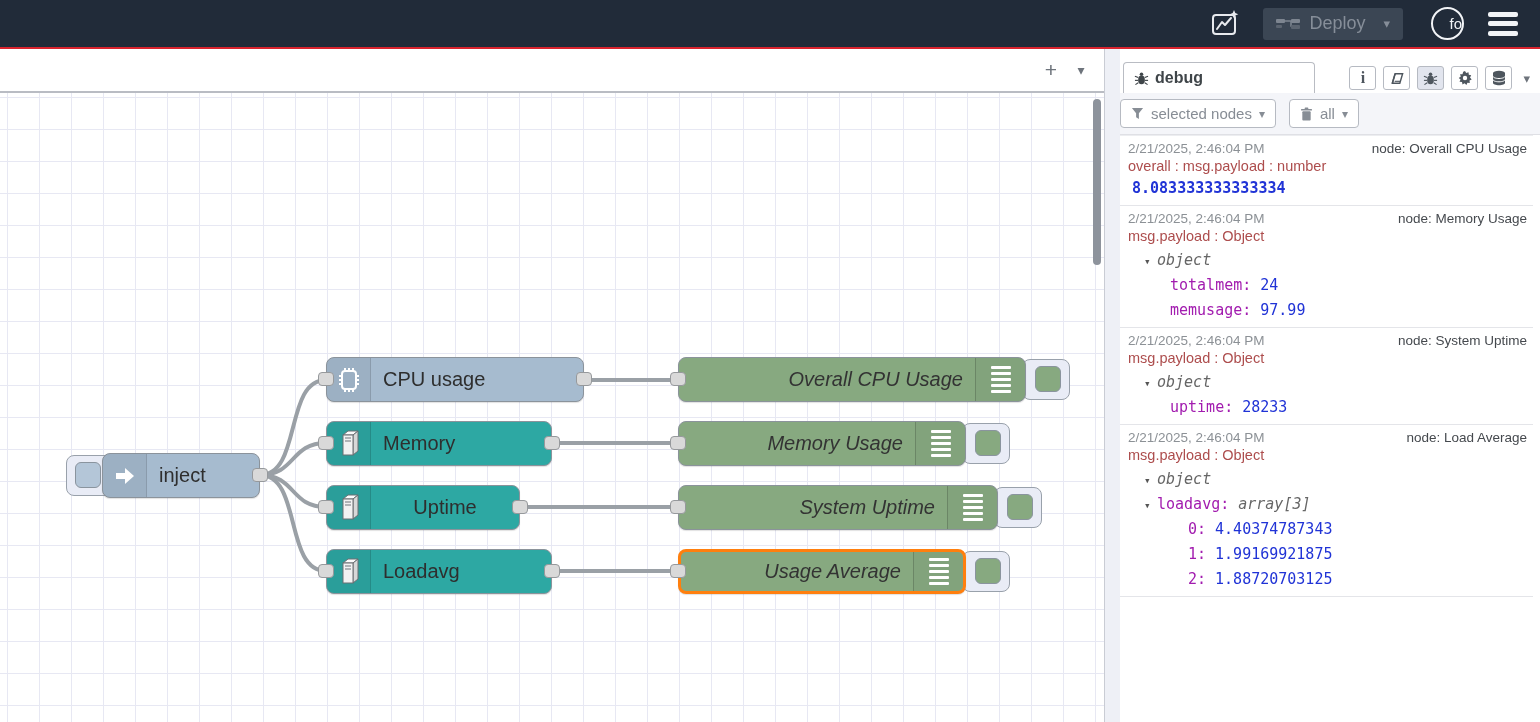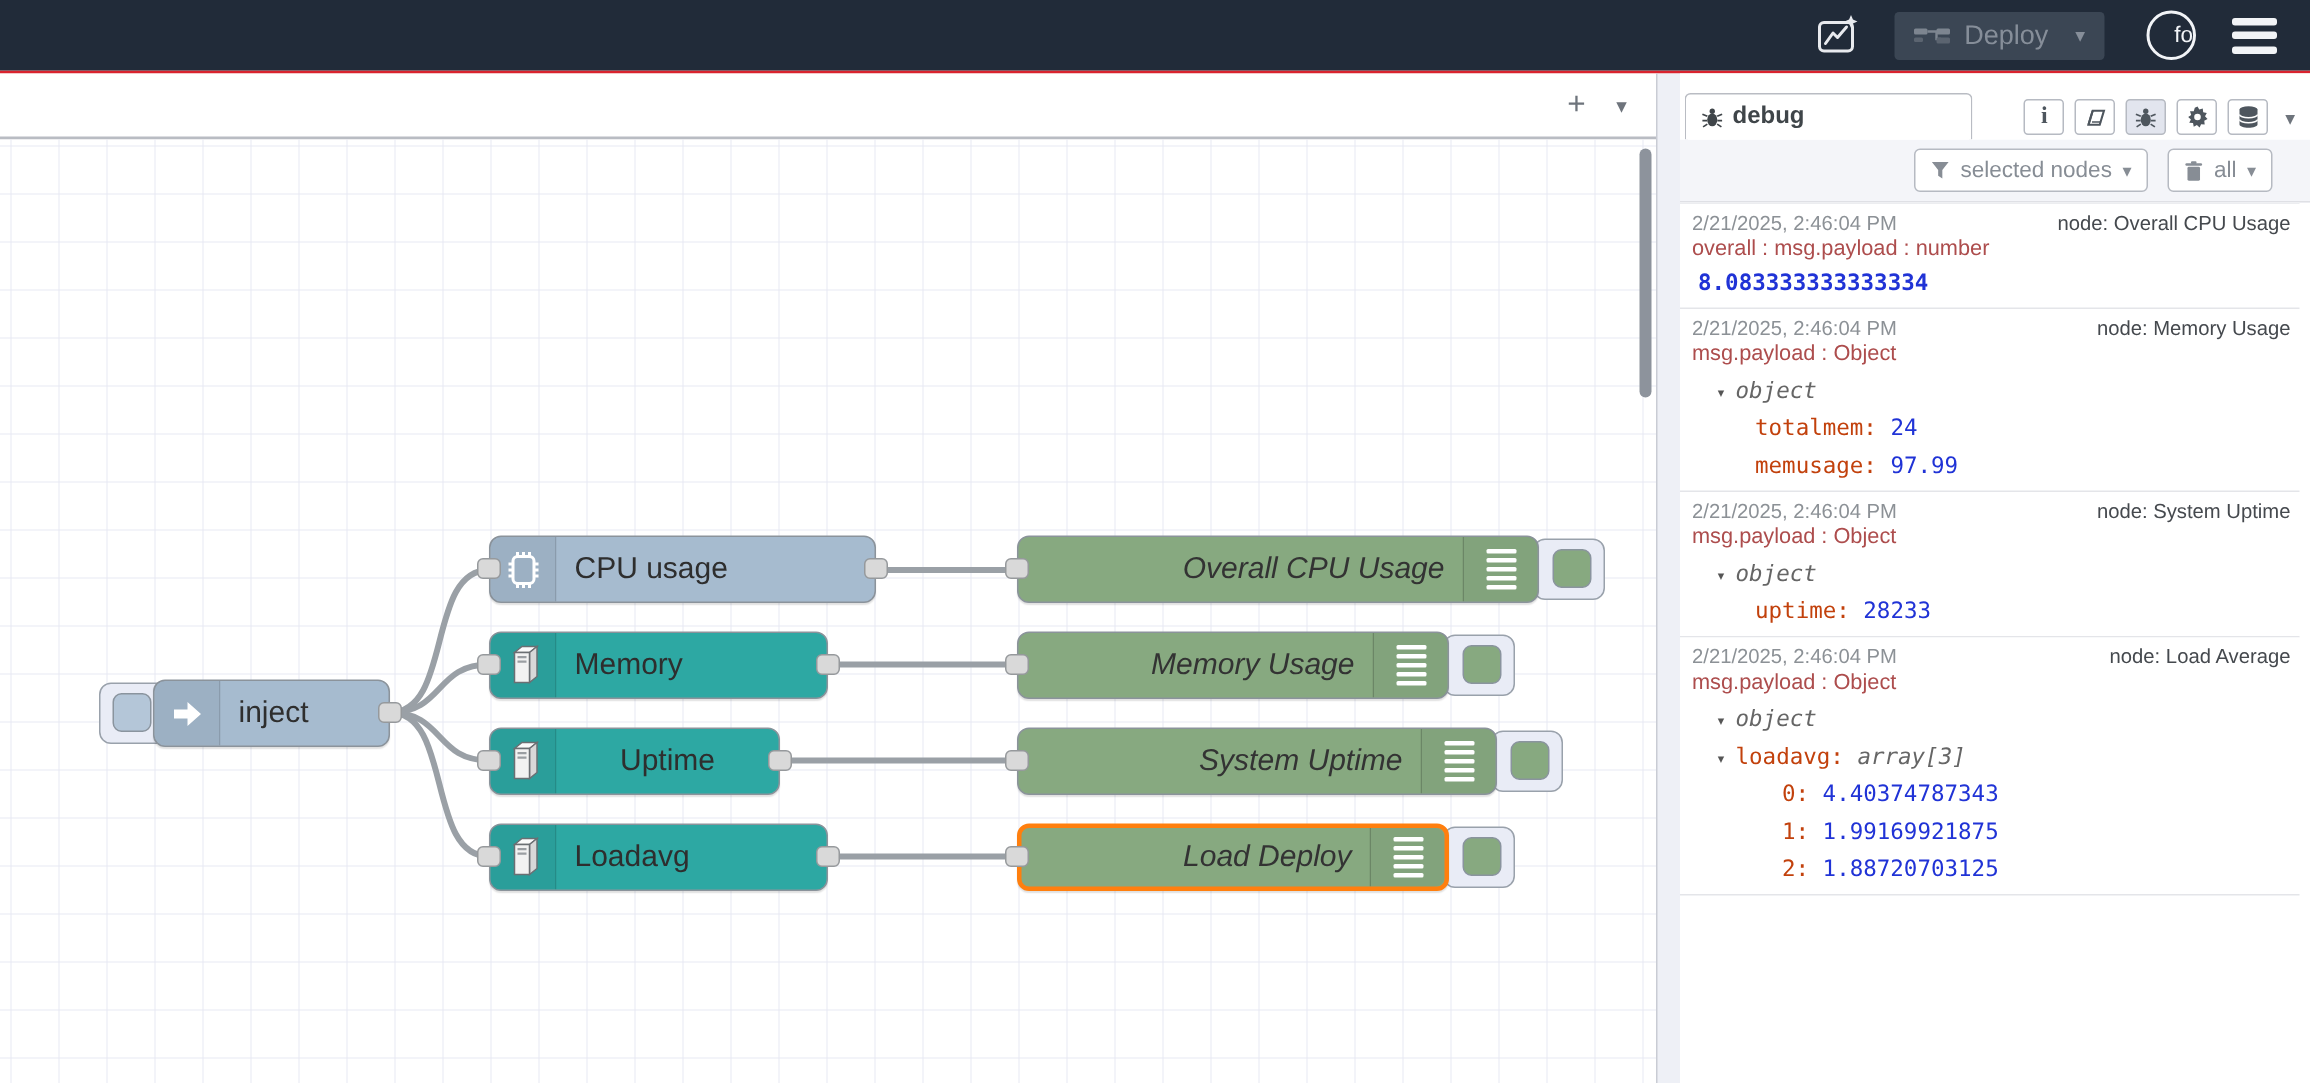--- a/index.html
+++ b/index.html
@@ -79,21 +79,21 @@
             font-size:16px; font-weight:bold; color:#3f4549; }
   .sb-minibtns { position:absolute; right:10px; bottom:3px; display:flex; gap:7px; align-items:center; }
   .minibtn { width:27px; height:24px; background:#fff; border:1px solid #b6bac2;
              border-radius:3px; display:flex; align-items:center; justify-content:center;
              color:#4e565e; }
   .minibtn.active { background:#e2e5ee; }
   .minibtn-i { font-family:"Liberation Serif", serif; font-weight:bold; font-size:16px; }
   .sb-caret { color:#6e747c; font-size:13px; margin-left:4px; }
 
   .dbg-toolbar { height:42px; background:#f4f5f9; border-bottom:1px solid #dfe0e5;
-                 display:flex; align-items:center; justify-content:flex-end; gap:13px;
+                 display:flex; align-items:center; justify-content:flex-start; gap:13px;
                  padding-right:25px; }
   .tb-btn { height:29px; background:#fff; border:1px solid #b6bac2; border-radius:4px;
             color:#878d95; font-size:15px; display:flex; align-items:center;
             gap:7px; padding:0 10px; }
   .tb-caret { font-size:12px; }
 
   .dbg-msgs { flex:1; overflow:hidden; padding-right:7px; }
   .dmsg { border-bottom:1px solid #e4e5e9; padding:5px 6px 8px 8px; background:#fff; }
   .dmsg:first-child { border-top:1px solid #ecedf0; }
   .meta { display:flex; justify-content:space-between; font-size:13.5px; }
@@ -101,21 +101,21 @@
   .meta .src { color:#45494e; }
   .dpath { color:#ad4d4d; font-size:14.5px; margin-top:2px; }
   .mono { font-family:"DejaVu Sans Mono", monospace; }
   .dval { color:#2033d6; font-size:15px; font-weight:bold; margin-top:5px; padding-left:4px; }
   .trow { font-size:15px; margin-top:7px; display:flex; align-items:baseline; }
   .t-caret { color:#555; font-size:11px; width:13px; display:inline-block; }
   .t-obj { color:#666; font-style:italic; }
   .ind1 { padding-left:16px; }
   .ind2 { padding-left:42px; }
   .ind3 { padding-left:60px; }
-  .t-key { color:#c2410c; margin-right:9px; }
+  .t-key { color:#a21caf; margin-right:9px; }
   .t-num { color:#2033d6; }
   .t-arr { color:#666; font-style:italic; }
 
   svg { display:block; }
 </style>
 </head>
 <body>
 
 <div class="header">
   <div class="hbtn assistant-btn">
@@ -302,21 +302,21 @@
               <span></span>
             </div>
         </div>
       </div>
       <div class="port" style="left:670px; top:407px;"></div>
 
       <div class="btn-tab" style="left:962px; top:458px;">
         <div class="btn-sq btn-sq-debug"></div>
       </div>
       <div class="node node-green selected" style="left:678px; top:456px; width:288px;">
-        <span class="nlabel nlabel-right">Load Deploy</span>
+        <span class="nlabel nlabel-right">Usage Average</span>
         <div class="icon-region-right">
           <div class="dbg-bars">
               <span></span>
               <span></span>
               <span></span>
               <span></span>
               <span></span>
             </div>
         </div>
       </div>

